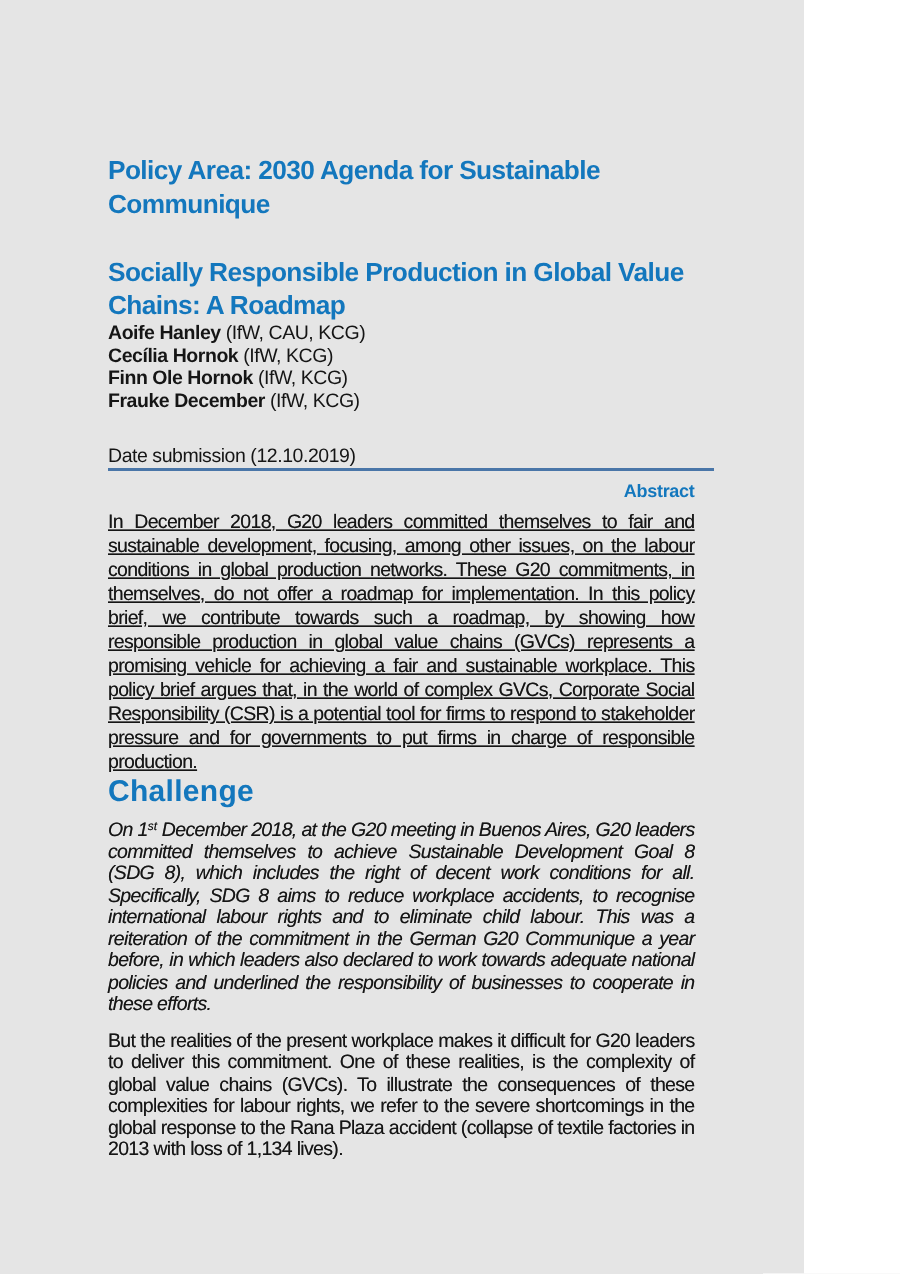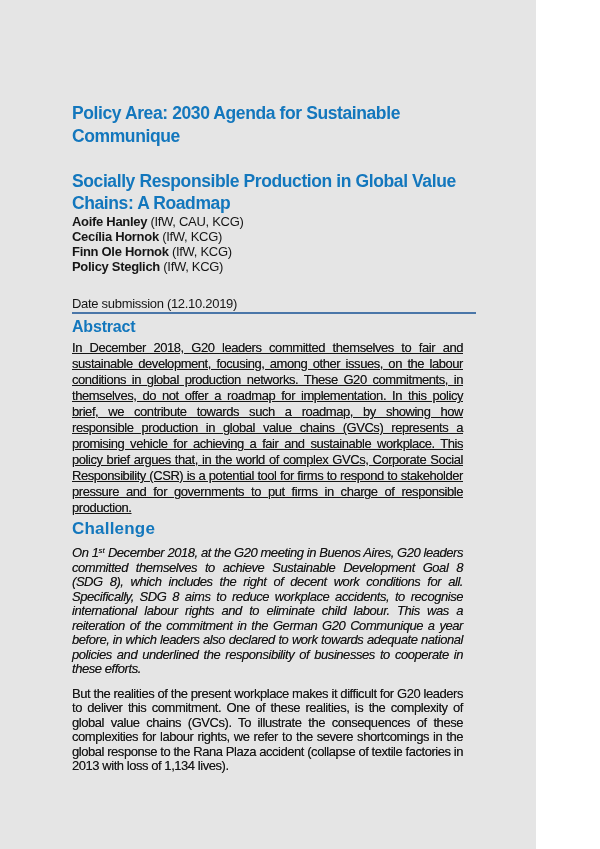--- a/index.html
+++ b/index.html
@@ -45,31 +45,31 @@
   }
   .rule {
     display: block;
     border: none;
     height: 2px;
     background: var(--rule-blue, #4a76a8);
     margin: 1px -13px 0 0;
   }
   .abstract-h {
     margin: 5px 0 0 0;
-    text-align: left;
+    text-align: right;
     color: var(--heading-blue, #1377bd);
-    font-size: 16px;
+    font-size: 12px;
     line-height: 16px;
     font-weight: bold;
     letter-spacing: -0.2px;
   }
   .challenge-h {
     margin: 4px 0 0 0;
     color: var(--heading-blue, #1377bd);
-    font-size: 17px;
+    font-size: 20px;
     line-height: 17px;
     font-weight: bold;
     letter-spacing: 0.2px;
   }
   .body {
     margin: 0;
     font-size: 13px;
     letter-spacing: -0.45px;
     text-align: justify;
     text-shadow: 0 0 0.4px rgba(0,0,0,0.55);
@@ -104,21 +104,21 @@
       <div class="author">
         <span class="aname">Aoife Hanley</span><span class="affil"> (IfW, CAU, KCG)</span>
       </div>
       <div class="author">
         <span class="aname">Cecília Hornok</span><span class="affil"> (IfW, KCG)</span>
       </div>
       <div class="author">
         <span class="aname">Finn Ole Hornok</span><span class="affil"> (IfW, KCG)</span>
       </div>
       <div class="author">
-        <span class="aname">Policy Steglich</span><span class="affil"> (IfW, KCG)</span>
+        <span class="aname">Frauke December</span><span class="affil"> (IfW, KCG)</span>
       </div>
     </div>
 
     <p class="date">Date submission (12.10.2019)</p>
 
     <hr class="rule">
 
     <h3 class="abstract-h">Abstract</h3>
 
     <p class="body abstract-body">In December 2018, G20 leaders committed themselves to fair and sustainable development, focusing, among other issues, on the labour conditions in global production networks. These G20 commitments, in themselves, do not offer a roadmap for implementation. In this policy brief, we contribute towards such a roadmap, by showing how responsible production in global value chains (GVCs) represents a promising vehicle for achieving a fair and sustainable workplace. This policy brief argues that, in the world of complex GVCs, Corporate Social Responsibility (CSR) is a potential tool for firms to respond to stakeholder pressure and for governments to put firms in charge of responsible production.</p>

